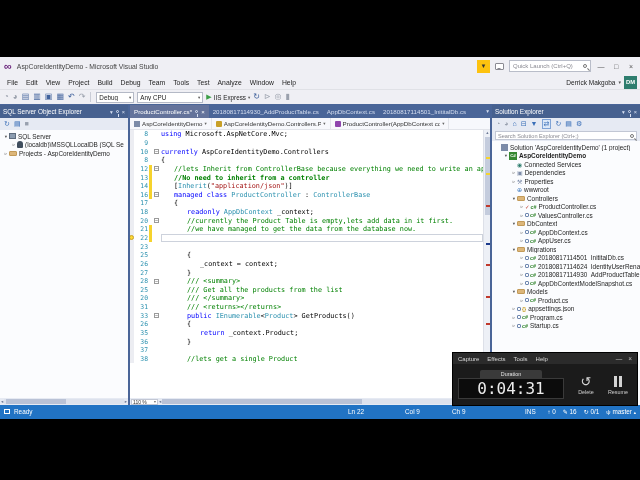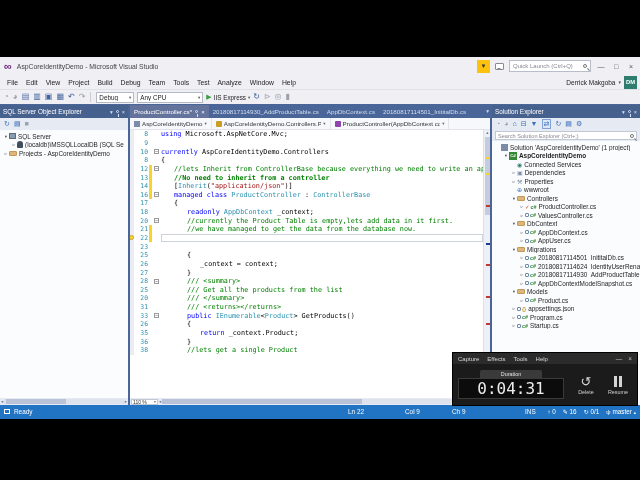--- a/index.html
+++ b/index.html
@@ -495,20 +495,27 @@
               </div>
               <div class="cline">
                 <span class="ln-ind"></span>
                 <span class="ln-num">36</span>
                 <span class="ln-chg"></span>
                 <span class="ln-fold"></span>
                 <span class="ln-code" style="padding-left: 26px;"><span class="pl">}</span></span>
               </div>
               <div class="cline">
                 <span class="ln-ind"></span>
+                <span class="ln-num">37</span>
+                <span class="ln-chg"></span>
+                <span class="ln-fold"></span>
+                <span class="ln-code" style="padding-left: 0px;"></span>
+              </div>
+              <div class="cline">
+                <span class="ln-ind"></span>
                 <span class="ln-num">38</span>
                 <span class="ln-chg"></span>
                 <span class="ln-fold"></span>
                 <span class="ln-code" style="padding-left: 26px;"><span class="cm">//lets get a single Product</span></span>
               </div>
             </div>
           <div class="vscroll">
             <span class="vsarr" style="top:0;">▴</span>
             <span class="vsthumb"></span>
             <span id="smarks"><span class="smark" style="top: 10%; background: rgb(246, 211, 45);"></span><span class="smark" style="top: 16%; background: rgb(246, 211, 45);"></span><span class="smark" style="top: 28%; background: rgb(192, 57, 43);"></span><span class="smark" style="top: 42%; background: rgb(27, 58, 140);"></span><span class="smark" style="top: 50%; background: rgb(192, 57, 43);"></span><span class="smark" style="top: 62%; background: rgb(192, 57, 43);"></span><span class="smark" style="top: 72%; background: rgb(192, 57, 43);"></span></span>

